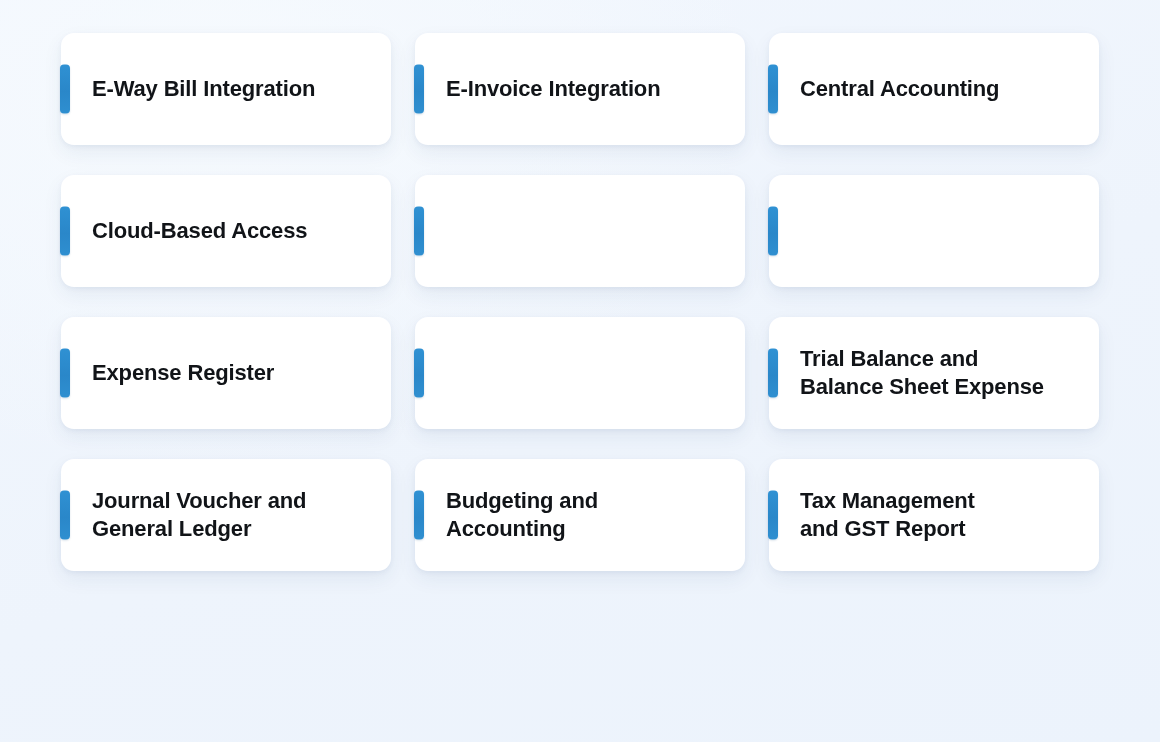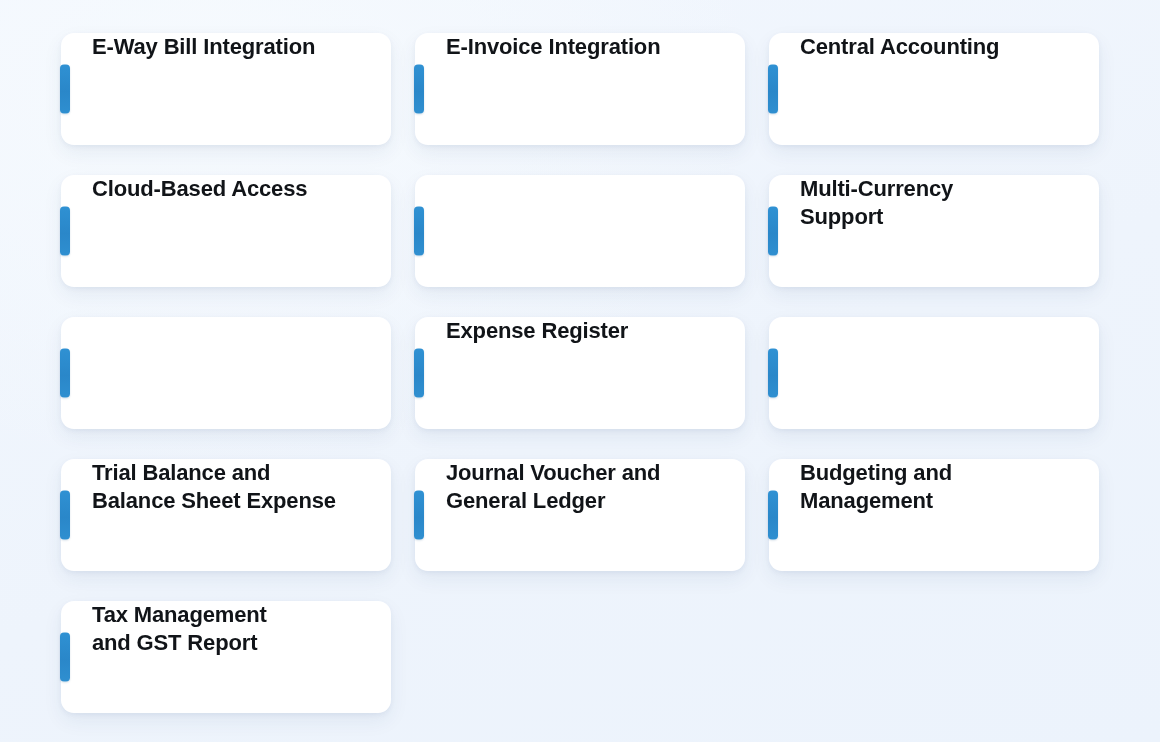--- a/index.html
+++ b/index.html
@@ -39,21 +39,21 @@
 
   .feature-card {
     position: relative;
     height: 112px;
     background: #ffffff;
     border-radius: 13px;
     box-shadow:
       0 2px 5px rgba(23, 60, 105, 0.055),
       0 8px 20px rgba(23, 60, 105, 0.065);
     display: flex;
-    align-items: flex-start;
+    align-items: center;
   }
 
   .feature-card.is-empty {
     background: transparent;
     box-shadow: none;
   }
 
   .accent-bar {
     position: absolute;
     left: -1px;
@@ -97,25 +97,20 @@
     </div>
     <div class="feature-card">
       <span class="accent-bar"></span>
       <span class="card-label">Cloud-Based Access</span>
     </div>
     <div class="feature-card">
       <span class="accent-bar"></span>
     </div>
     <div class="feature-card">
       <span class="accent-bar"></span>
-      <span class="card-label">Multi-Currency
-Support</span>
-    </div>
-    <div class="feature-card">
-      <span class="accent-bar"></span>
     </div>
     <div class="feature-card">
       <span class="accent-bar"></span>
       <span class="card-label">Expense Register</span>
     </div>
     <div class="feature-card">
       <span class="accent-bar"></span>
     </div>
     <div class="feature-card">
       <span class="accent-bar"></span>
@@ -123,21 +118,21 @@
 Balance Sheet Expense</span>
     </div>
     <div class="feature-card">
       <span class="accent-bar"></span>
       <span class="card-label">Journal Voucher and
 General Ledger</span>
     </div>
     <div class="feature-card">
       <span class="accent-bar"></span>
       <span class="card-label">Budgeting and
-Management</span>
+Accounting</span>
     </div>
     <div class="feature-card">
       <span class="accent-bar"></span>
       <span class="card-label">Tax Management
 and GST Report</span>
     </div>
     <div class="feature-card is-empty"></div>
   </div>
 
 </body></html>

